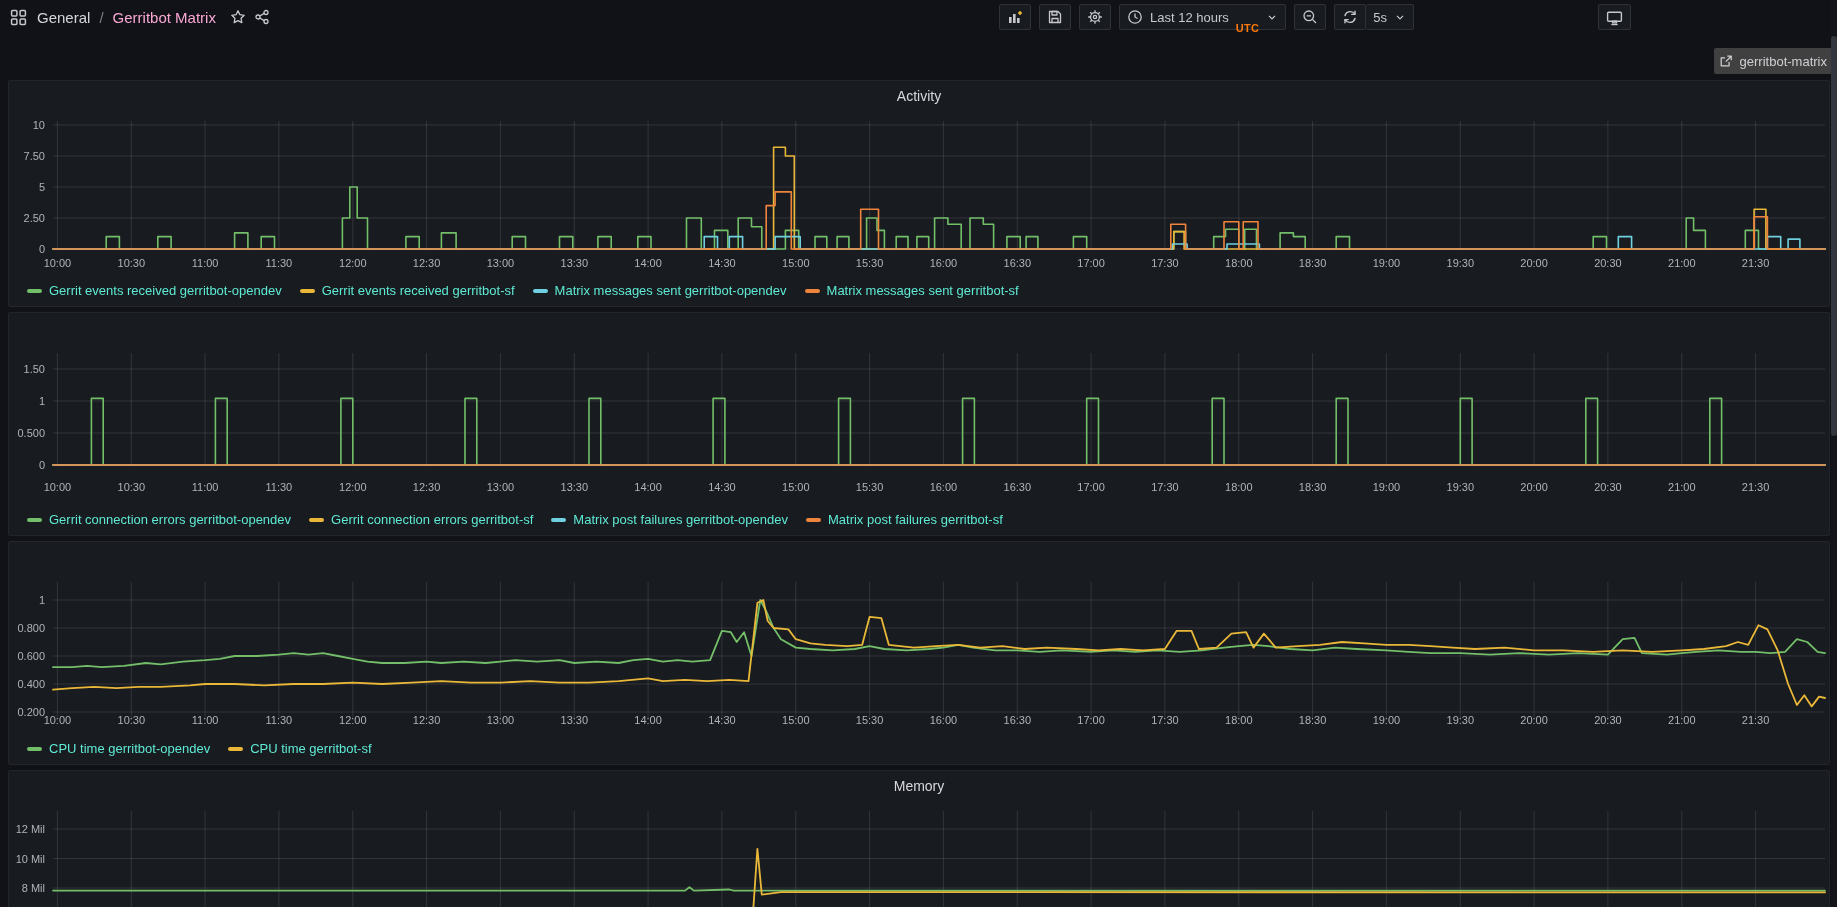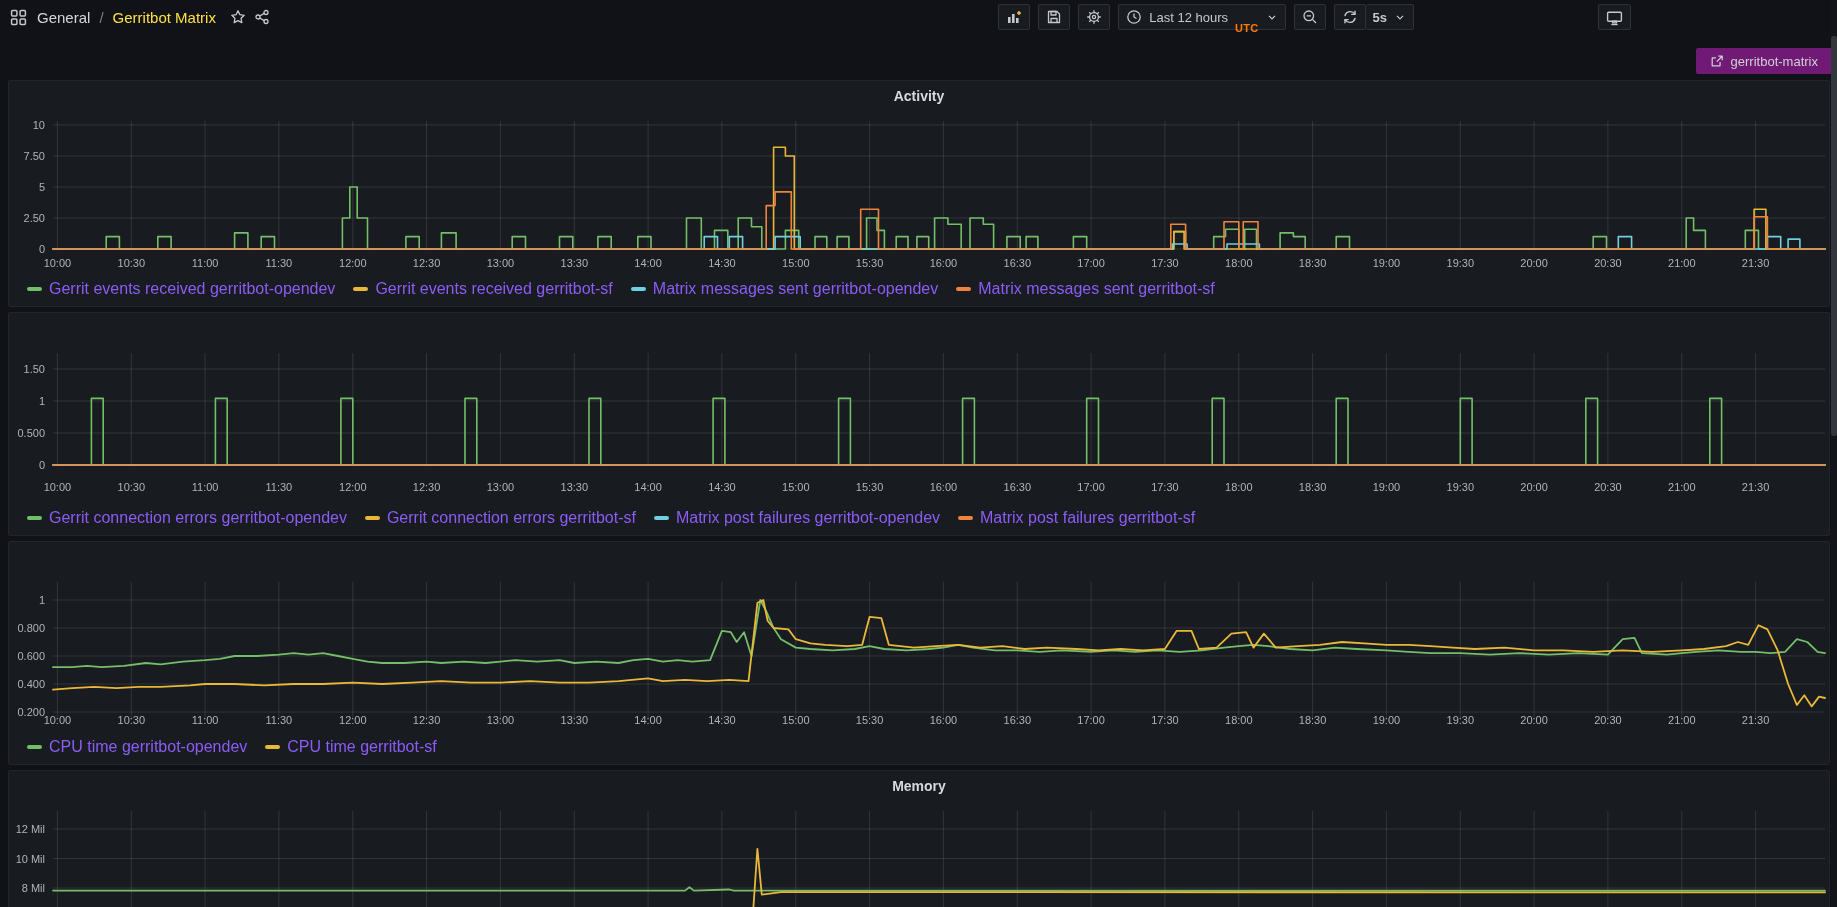--- a/index.html
+++ b/index.html
@@ -4,48 +4,48 @@
 <style>
   * { margin:0; padding:0; box-sizing:border-box; }
   html,body { width:1837px; height:907px; overflow:hidden; background:#111217;
     font-family:"Liberation Sans", sans-serif; color:#c7c8cd; }
   
   .topbar { position:absolute; top:0; left:0; width:1645px; height:34px;
     display:flex; align-items:center; padding:0 14px 0 10px; background:#111217; }
   .crumbs { display:flex; align-items:center; gap:9px; font-size:15px; }
   .crumbs .sect { color:#d5d6da; }
   .crumbs .sep { color:#7b7e86; }
-  .crumbs .ttl { color:#fde047; }
+  .crumbs .ttl { color:#f9a8d4; }
   .ic { display:inline-flex; align-items:center; justify-content:center; }
   .ic svg { display:block; }
   .crumb-ic { margin-left:8px; cursor:pointer; }
   .toolbar { margin-left:auto; display:flex; gap:8px; }
   .tb-btn { display:flex; align-items:center; gap:7px; height:26px; padding:0 7px;
     background:#181b1f; border:1px solid #2f3137; border-radius:2px;
     color:#c7c8cd; font-size:13px; cursor:pointer; white-space:nowrap; }
   .tb-group { display:flex; }
-  .tb-group .tb-btn + .tb-btn { border-left:none;font-weight:bold; }
+  .tb-group .tb-btn + .tb-btn { border-left:none; }
   .tz { color:#ff780a; font-size:11px; font-weight:bold; letter-spacing:.3px;margin-top:22px; }
   .tb-spacer { width:168px; }
   
   .extlink { position:absolute; top:48px; right:5px; height:26px;
-    display:flex; align-items:center; gap:7px; padding:0 14px;
-    background:#701a75; border-radius:2px; font-size:13px; color:#d0d1d5; cursor:pointer; }
+    display:flex; align-items:center; gap:7px; padding:0 5px;
+    background:#404040; border-radius:2px; font-size:13px; color:#d0d1d5; cursor:pointer; }
   
   .panel { position:absolute; left:8px; width:1822px; background:#181b1f;
     border:1px solid #23252b; border-radius:2px; }
   .p0 { top:80px;  height:227px; }
   .p1 { top:312px; height:224px; }
   .p2 { top:541px; height:224px; }
   .p3 { top:770px; height:260px; }
   .ptitle { position:absolute; top:7px; left:0; width:100%; text-align:center;
-    font-size:14px; font-weight:700; color:#d8d9dd; cursor:pointer; }
+    font-size:14px; font-weight:400; color:#d8d9dd; cursor:pointer; }
   .plot-svg { position:absolute; top:0; left:0; }
   .legend { position:absolute; bottom:8px; left:18px; display:flex;
-    flex-wrap:wrap; column-gap:18px; row-gap:4px; font-size:16px; color:#8b5cf6; }
+    flex-wrap:wrap; column-gap:18px; row-gap:4px; font-size:13px; color:#5eead4; }
   .lg-item { display:flex; align-items:center; gap:7px; cursor:pointer; }
   .lg-swatch { width:15px; height:4px; border-radius:2px; }
   svg text { font-family:"Liberation Sans", sans-serif; font-size:11px; fill:#b0b3ba; }
   svg .grid { stroke:rgba(204,204,220,0.15); stroke-width:1; }
   svg .series { fill:none; stroke-linejoin:round; stroke-linecap:round; }
   
   .scrollbar { position:absolute; top:0; right:0; width:6px; height:907px; background:#131419; }
   .scroll-thumb { position:absolute; top:36px; right:0; width:6px; height:400px;
     background:#33363d; border-radius:3px; }
 </style>

